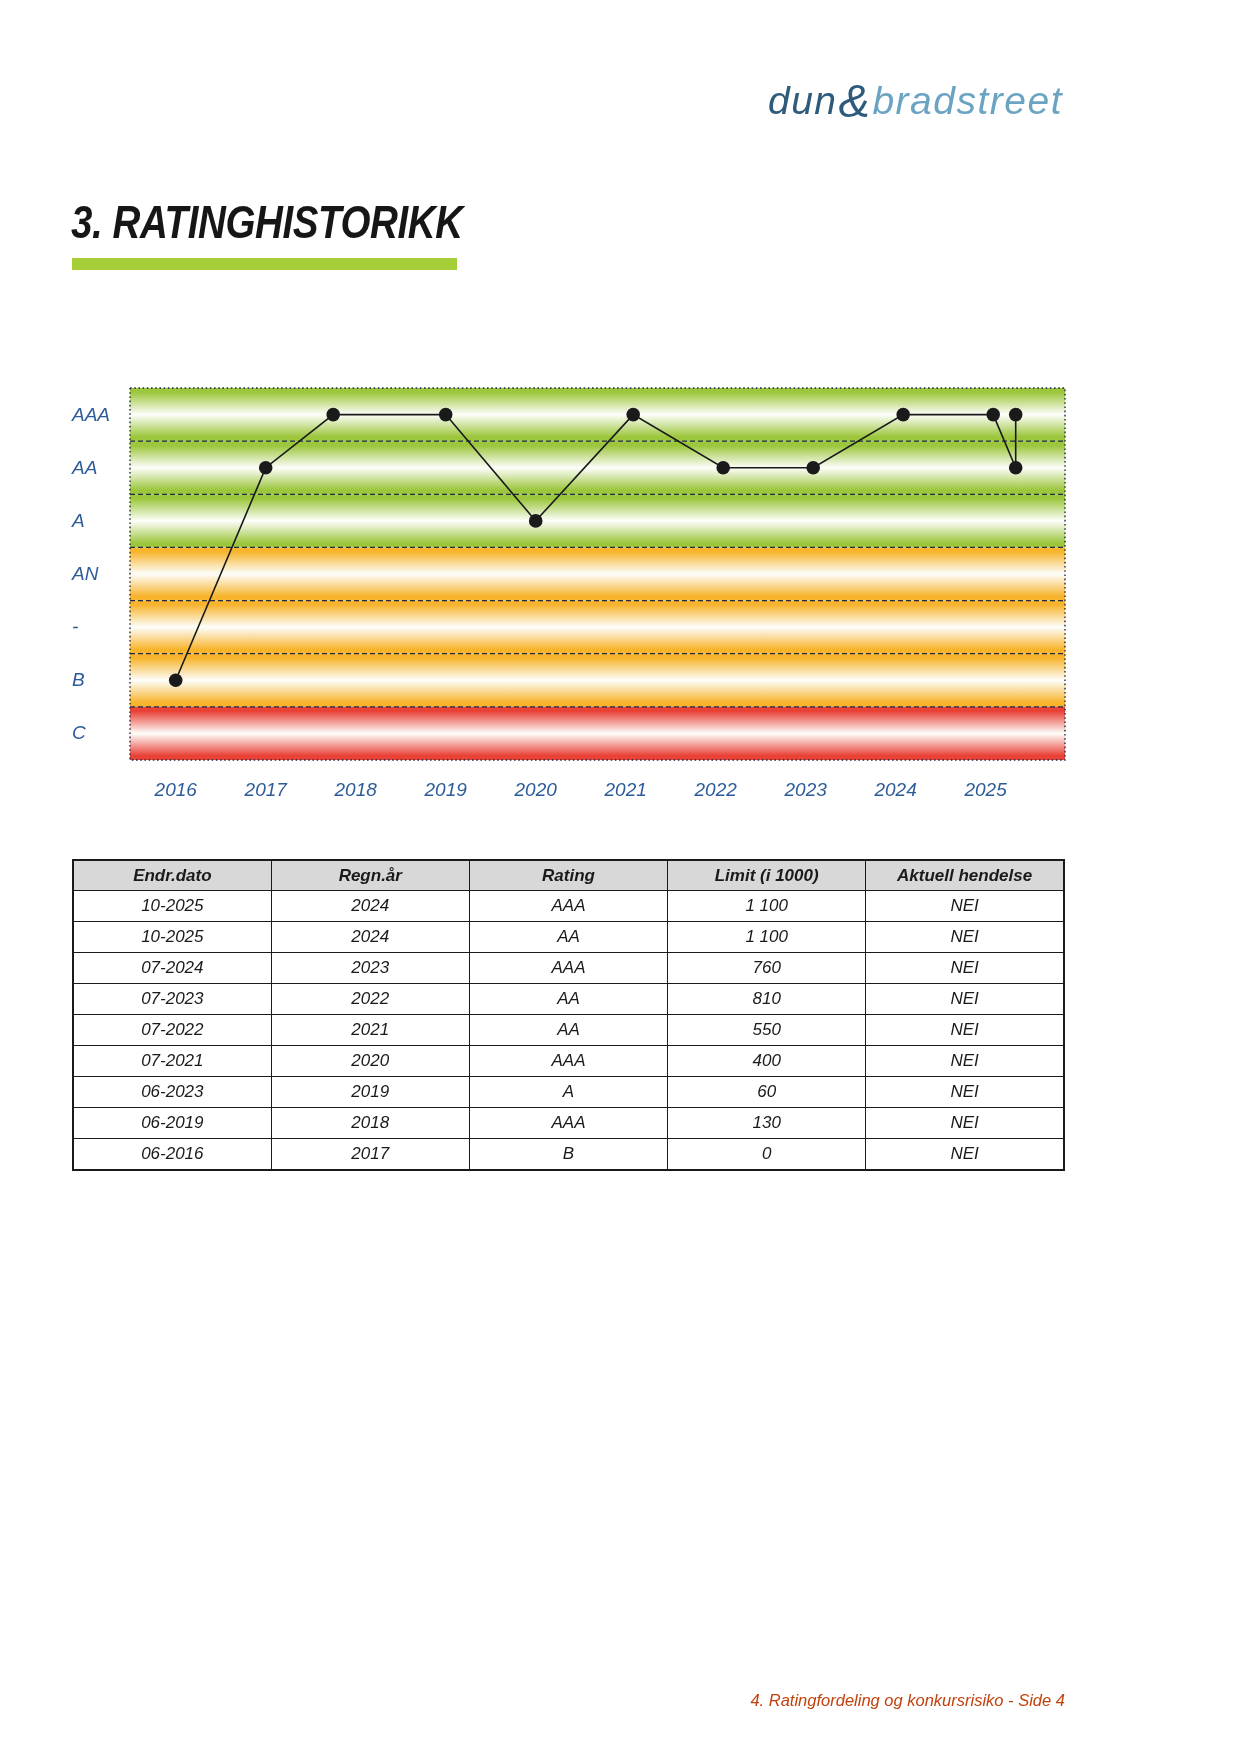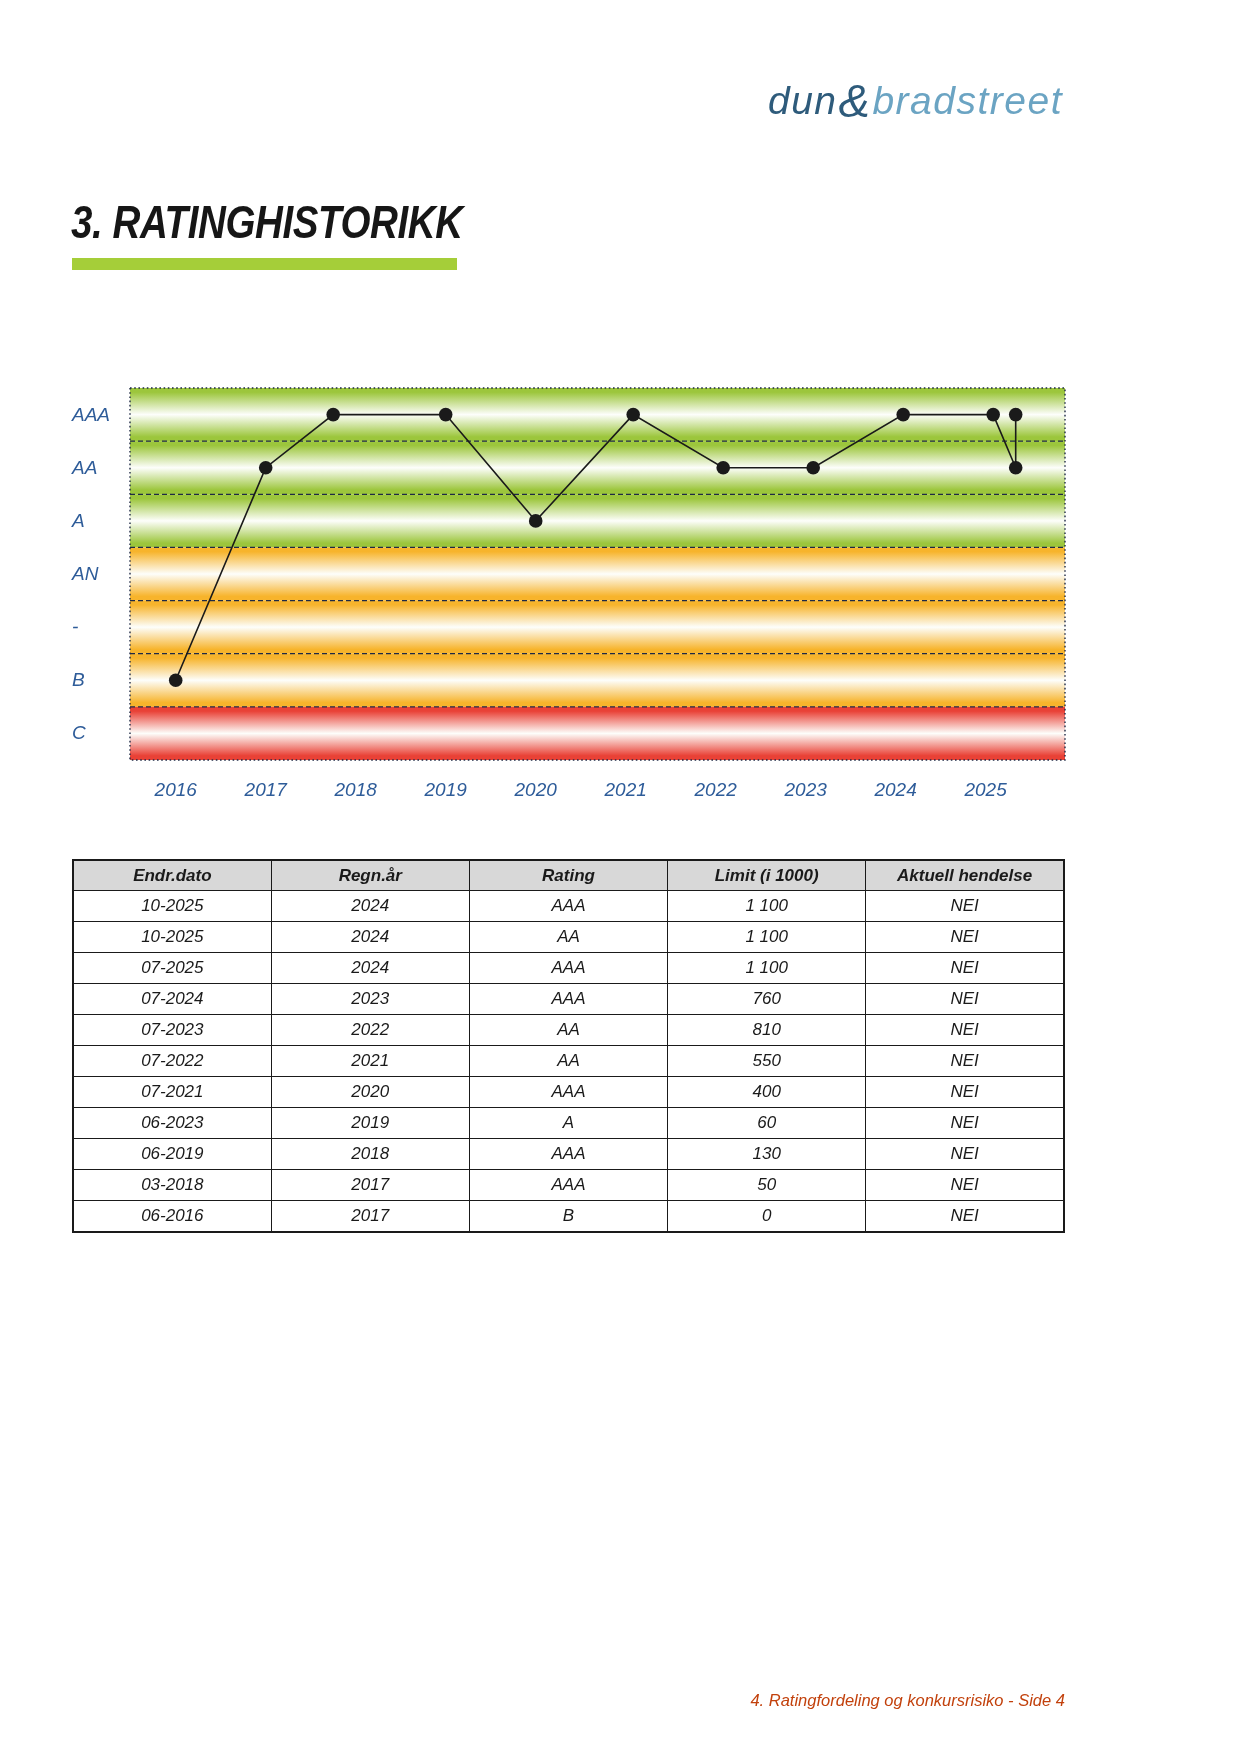--- a/index.html
+++ b/index.html
@@ -191,27 +191,20 @@
           <td>NEI</td>
         </tr>
         <tr>
           <td>10-2025</td>
           <td>2024</td>
           <td>AA</td>
           <td>1 100</td>
           <td>NEI</td>
         </tr>
         <tr>
-          <td>07-2025</td>
-          <td>2024</td>
-          <td>AAA</td>
-          <td>1 100</td>
-          <td>NEI</td>
-        </tr>
-        <tr>
           <td>07-2024</td>
           <td>2023</td>
           <td>AAA</td>
           <td>760</td>
           <td>NEI</td>
         </tr>
         <tr>
           <td>07-2023</td>
           <td>2022</td>
           <td>AA</td>
@@ -240,27 +233,20 @@
           <td>NEI</td>
         </tr>
         <tr>
           <td>06-2019</td>
           <td>2018</td>
           <td>AAA</td>
           <td>130</td>
           <td>NEI</td>
         </tr>
         <tr>
-          <td>03-2018</td>
-          <td>2017</td>
-          <td>AAA</td>
-          <td>50</td>
-          <td>NEI</td>
-        </tr>
-        <tr>
           <td>06-2016</td>
           <td>2017</td>
           <td>B</td>
           <td>0</td>
           <td>NEI</td>
         </tr>
       </tbody>
   </table>
 
   <div id="page-footer">4. Ratingfordeling og konkursrisiko - Side 4</div>

